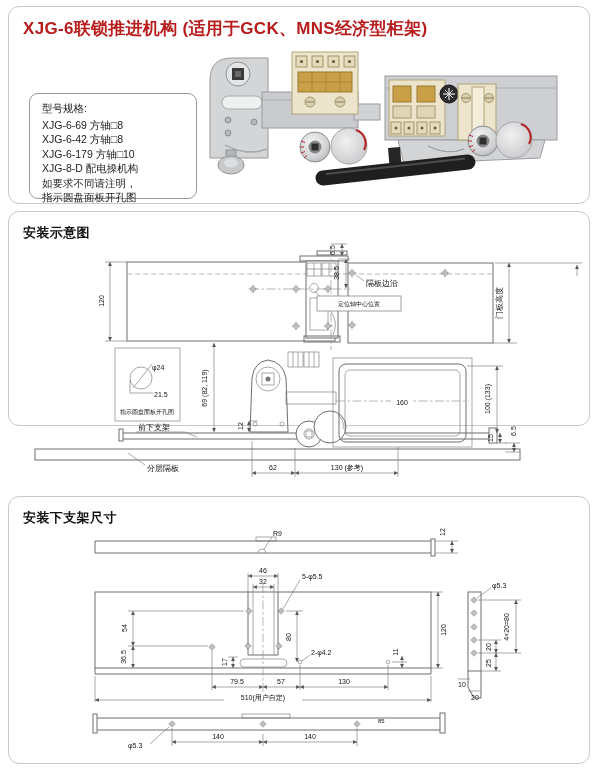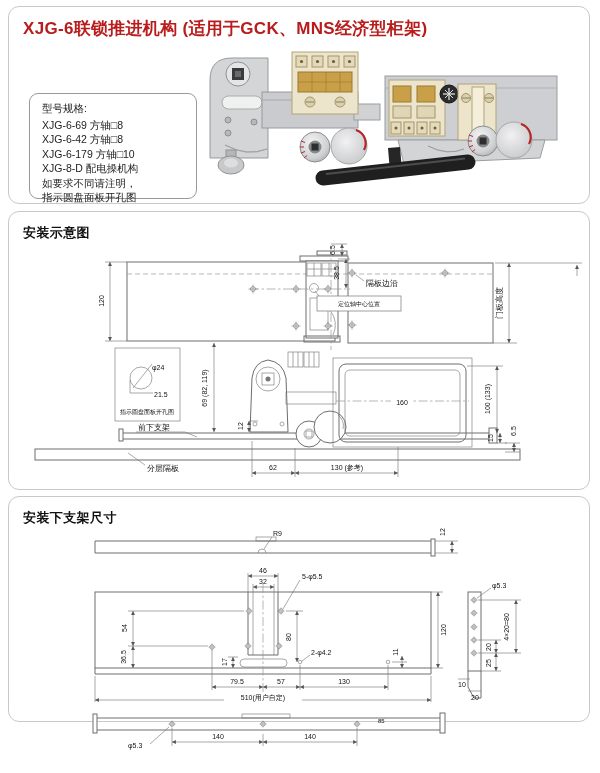--- a/index.html
+++ b/index.html
@@ -1,20 +1,20 @@
 <!DOCTYPE html>
 <html><head>
 <meta charset="utf-8">
 <style>
   html,body{margin:0;padding:0;background:#fff}
   .page{position:relative;width:600px;height:773px;background:#fff;overflow:hidden;font-family:"Liberation Sans",sans-serif}
   .panel{position:absolute;left:8px;width:582px;background:#fff;border:1px solid #c9c9c9;border-radius:11px;box-sizing:border-box}
   .p-top{top:6px;height:198px}
-  .p-mid{top:211px;height:279px}
-  .p-bot{top:496px;height:226px}
+  .p-mid{top:211px;height:215px}
+  .p-bot{top:496px;height:268px}
   .title{position:absolute;left:14px;top:10px;font-size:17px;font-weight:bold;color:#b91c1c;letter-spacing:.3px}
   .sec-h{position:absolute;left:14px;top:12px;font-size:13px;font-weight:bold;color:#111;letter-spacing:.4px}
   .spec{position:absolute;left:20px;top:86px;width:168px;height:106px;border:1px solid #999;border-radius:9px;padding:7px 0 0 12px;box-sizing:border-box;font-size:10.5px;color:#222;line-height:14.5px}
   .spec .hd{margin-bottom:2px}
   svg{position:absolute;overflow:visible}
   .ln{stroke:#6e6e6e;stroke-width:1;fill:none}
   .lf{stroke:#6e6e6e;stroke-width:1;fill:#fff}
   .tn{stroke:#7a7a7a;stroke-width:.65;fill:none}
   .dsh{stroke:#999;stroke-width:.7;fill:none;stroke-dasharray:5 3}
   .ddt{stroke:#9a9a9a;stroke-width:.7;fill:none;stroke-dasharray:9 2.5 2.5 2.5}

